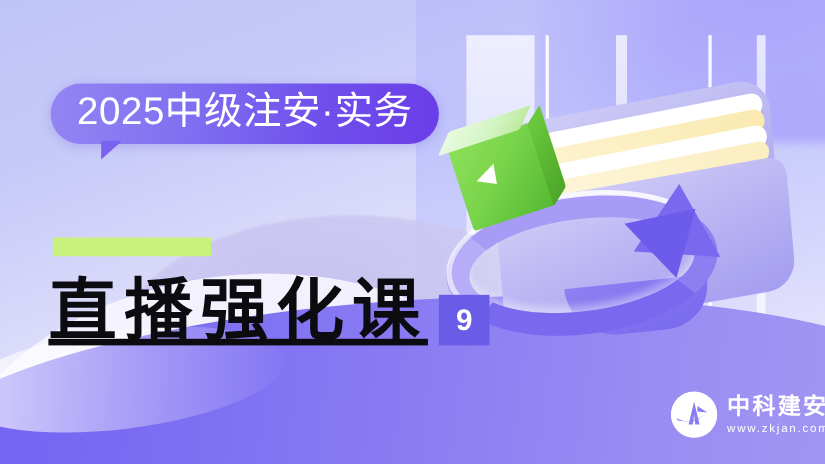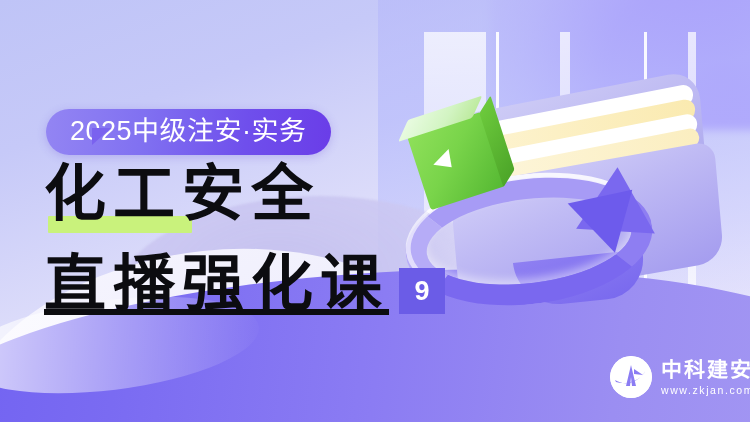--- a/index.html
+++ b/index.html
@@ -208,26 +208,25 @@
   }
 
   
   .badge-wrap { position: absolute; left: 46px; top: 76px; }
   .badge {
     display: inline-block;
     padding: 8px 24px 10px 24px;
     border-radius: 28px;
     background: linear-gradient(95deg, #9385f3 0%, #8070f1 35%, #6f4fec 70%, #6a3de8 100%);
     color: #ffffff;
-    font-size: 27px;
+    font-size: 35px;
     line-height: 1.05;
     letter-spacing: 0.5px;
     white-space: nowrap;
     box-shadow: 0 2px 10px rgba(90,60,210,0.22);
-    margin-top: 33px;
   }
   .badge-tail {
     position: absolute;
     left: 46px; top: 52px;
     width: 0; height: 0;
     border-top: 17px solid #7a62ef;
     border-right: 19px solid transparent;
   }
 
   .highlight-bar {
@@ -331,21 +330,20 @@
       <div class="cube-play"></div>
     </div>
   </div>
 
   <div class="badge-wrap">
     <span class="badge">2025中级注安·实务</span>
     <span class="badge-tail"></span>
   </div>
 
   <div class="highlight-bar"></div>
-  <div class="title-line l1">化工安全</div>
   <div class="title-line l2">直播强化课</div>
 
   <div class="ep-badge">9</div>
 
   <div class="logo">
     <div class="logo-mark">
       <svg width="42" height="42" viewBox="0 0 42 42" aria-hidden="true">
         <circle cx="21" cy="21" r="21" fill="#ffffff"></circle>
         <path d="M16 30 L21 9 L26 30 L22 30 L21 21 L20 30 Z" fill="#8b7cf3"></path>
         <path d="M5 24 C14 30, 28 28, 36 14 C30 26, 15 29, 6 26 Z" fill="#8b7cf3"></path>

